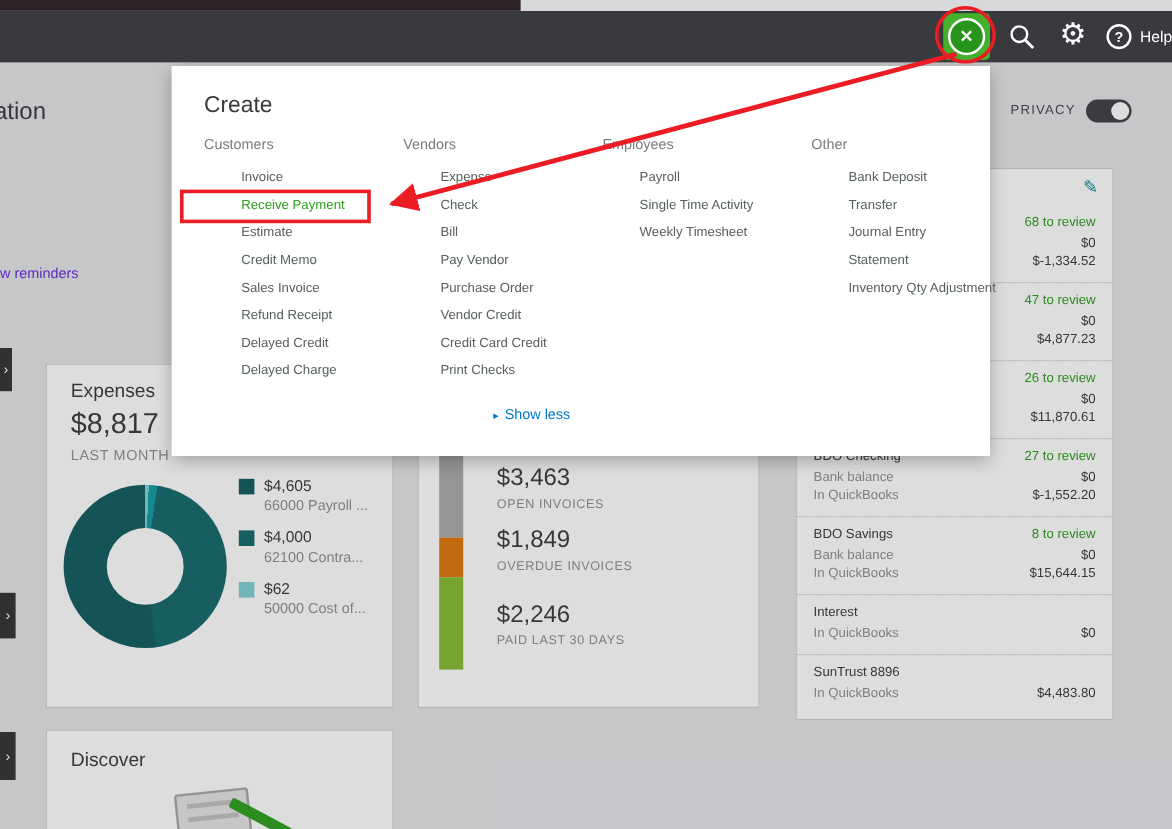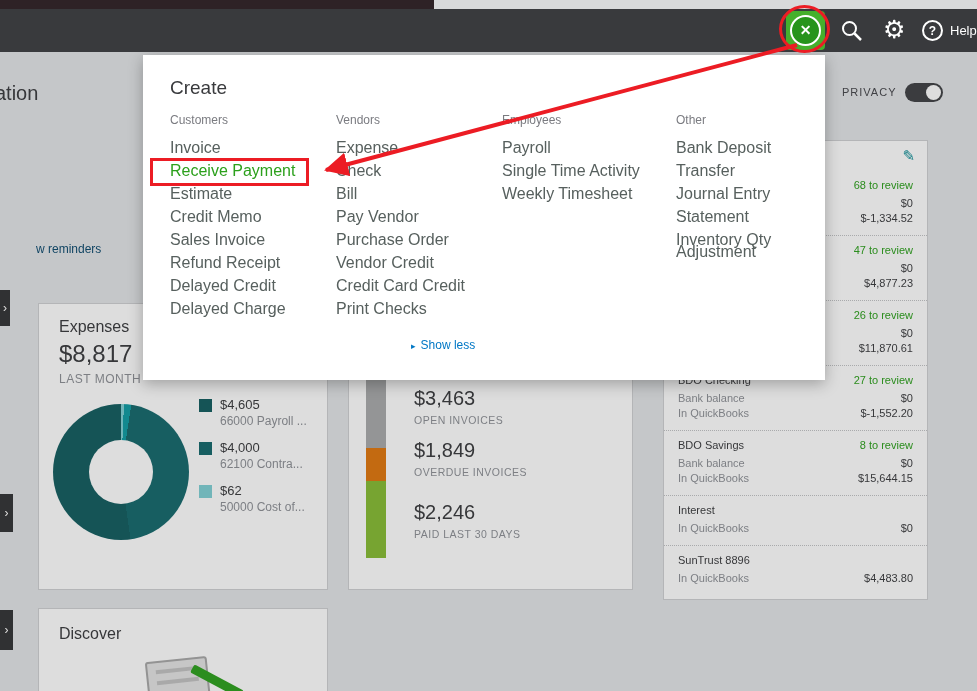--- a/index.html
+++ b/index.html
@@ -20,21 +20,21 @@
   .help-text { position:absolute; left:950px; top:14px; color:#ffffff; font-size:13px; }
 
   
   .dashboard { position:absolute; inset:0; z-index:1; }
   .dim-overlay { position:absolute; left:0; top:52px; right:0; bottom:0; background:rgba(42,43,46,0.16); z-index:5; }
 
   .page-title { position:absolute; left:-5px; top:82px; font-size:20px; color:#393a3d; }
   .privacy-label { position:absolute; left:842px; top:86px; font-size:11px; letter-spacing:1px; color:#45464a; }
   .privacy-toggle { position:absolute; left:905px; top:83px; width:38px; height:19px; background:#3f4043; border-radius:10px; cursor:pointer; }
   .privacy-knob { position:absolute; right:2px; top:2px; width:15px; height:15px; background:#ffffff; border-radius:50%; }
-  .reminders-link { position:absolute; left:0px; top:242px; font-size:12px; color:#0c4a6e; cursor:pointer;padding-left:36px; }
+  .reminders-link { position:absolute; left:0px; top:221px; font-size:12px; color:#6d28d9; cursor:pointer; }
 
   .edge-tab { position:absolute; background:#323335; color:#ffffff; font-size:12px; text-align:center; }
   .edge-tab.t1 { left:0; top:290px; width:10px; height:36px; line-height:36px; }
   .edge-tab.t2 { left:0; top:494px; width:13px; height:38px; line-height:38px; }
   .edge-tab.t3 { left:0; top:610px; width:13px; height:40px; line-height:40px; }
 
   .card { position:absolute; background:#ffffff; border:1px solid #cfd0d2; }
   .card-title { font-size:16px; color:#393a3d; }
 
   
@@ -80,21 +80,21 @@
   .clipboard { position:absolute; left:108px; top:50px; width:62px; height:46px; background:#e4e4e4; border:2px solid #a7a7a7; border-radius:3px; transform:rotate(-6deg); }
   .clip-line { height:4px; background:#c2c2c2; margin:7px 8px 0; }
   .pencil-shape { position:absolute; left:150px; top:68px; width:56px; height:9px; background:#2ca01c; transform:rotate(28deg); border-radius:2px; }
 
   
   .popup { position:absolute; left:143px; top:55px; width:682px; height:325px; background:#ffffff; box-shadow:0 4px 14px rgba(0,0,0,0.28); z-index:12;padding-left:40px; }
   .popup-title { position:absolute; left:27px; top:22px; font-size:19px; color:#393a3d; }
   .pcol { position:absolute; top:58px; width:160px; }
   .pcol.c1 { left:27px; } .pcol.c2 { left:193px; } .pcol.c3 { left:359px; } .pcol.c4 { left:533px; }
   .pcol-header { font-size:12px; color:#7a7b80; margin-bottom:15px; }
-  .menu-item { font-size:16px; color:#57605e; line-height:12px; margin-bottom:11px; cursor:pointer; }
+  .menu-item { font-size:11px; color:#57605e; line-height:12px; margin-bottom:11px; cursor:pointer;margin-left:31px; }
   .menu-item.hl { color:#2ca01c; }
   .show-less { position:absolute; left:268px; top:283px; font-size:12px; color:#0077c5; cursor:pointer; }
   .show-less .tri { font-size:9px; margin-right:5px; }
 
   
   .anno-ellipse { position:absolute; left:779px; top:5px; width:51px; height:48px; border:3px solid #ec1c24; border-radius:50%; z-index:40; pointer-events:none; }
   .anno-box { position:absolute; left:150px; top:158px; width:159px; height:28px; border:3px solid #ec1c24; z-index:40; pointer-events:none; }
   .anno-svg { position:absolute; left:0; top:0; z-index:40; pointer-events:none; }
 </style>
 </head>

